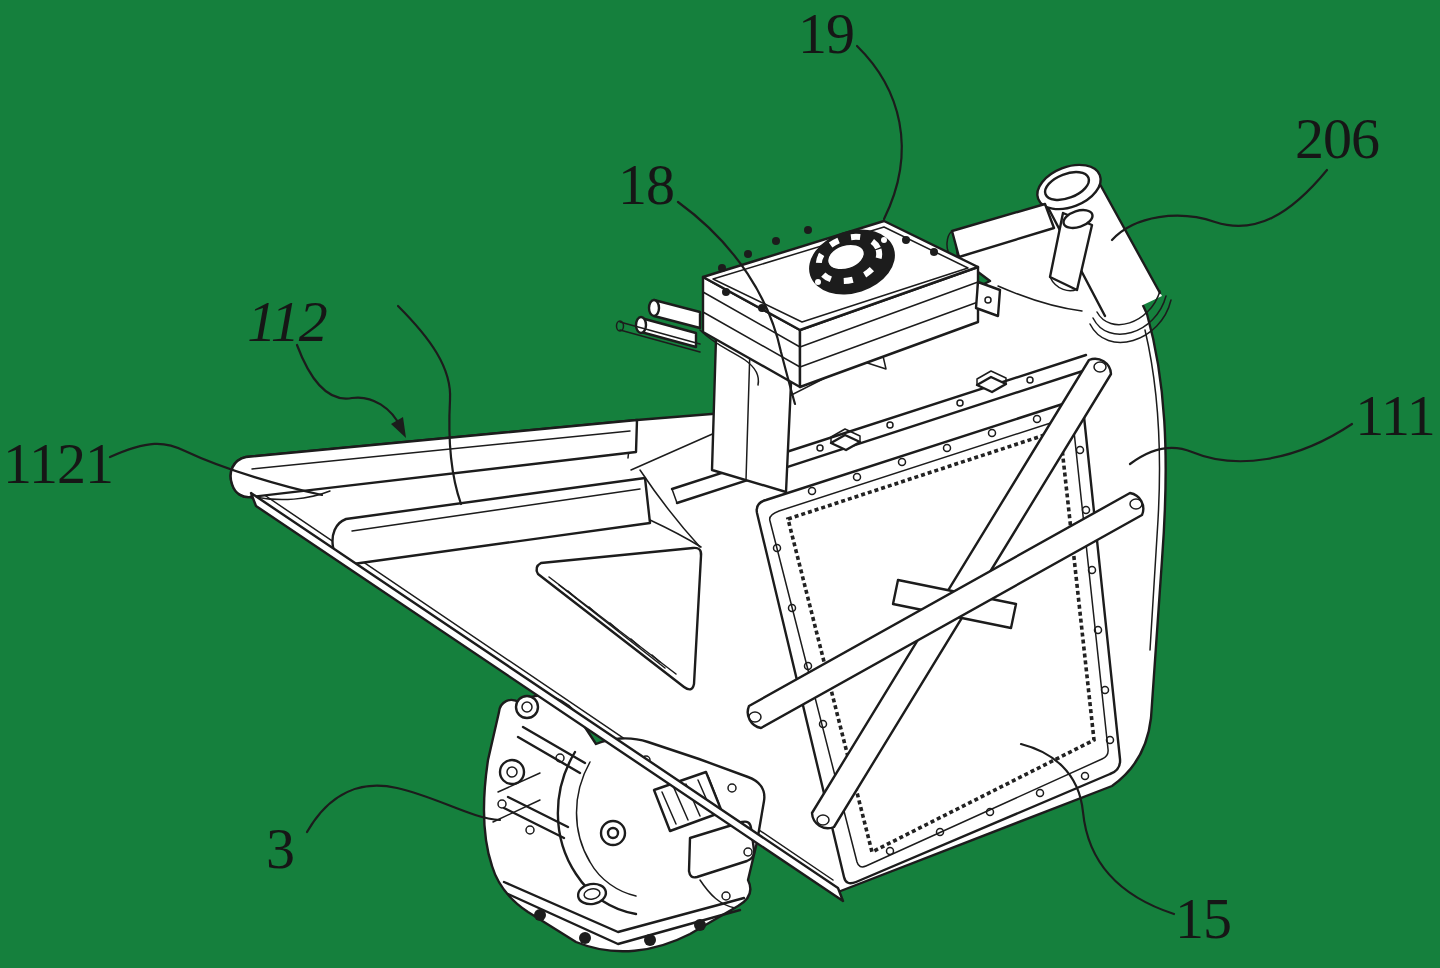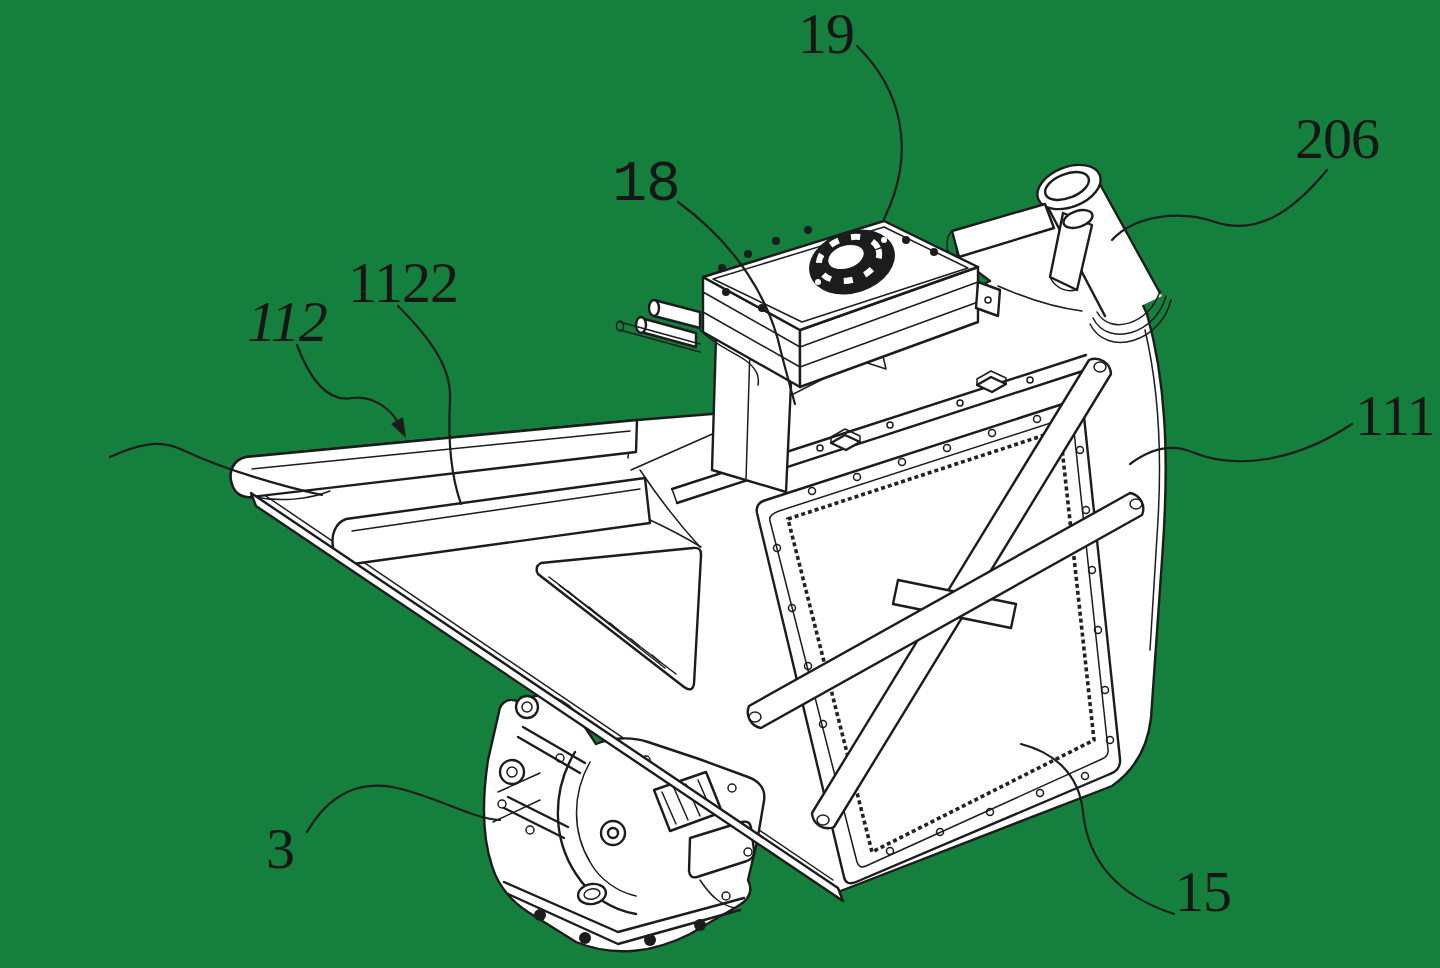--- a/index.html
+++ b/index.html
@@ -232,20 +232,20 @@
       <path class="leader" d="M297,345 C312,385 330,402 352,398 C372,395 392,408 401,428"></path>
       <polygon class="dark" points="406,438 391,424 403,417"></polygon>
       <path class="leader" d="M398,306 C430,338 452,368 450,400 C448,437 450,473 461,504"></path>
       <path class="leader" d="M110,457 C148,440 165,441 185,451 C225,470 285,487 322,495"></path>
       <path class="leader" d="M307,832 C330,792 362,780 397,788 C440,798 470,818 500,820"></path>
       <path class="leader" d="M1174,914 C1110,893 1087,853 1083,812 C1079,772 1052,752 1021,744"></path>
     </g>
   </svg>
 
   <div class="ref-label" style="left:826px;top:34px;">19</div>
-  <div class="ref-label" style="left:646px;top:185px;font-family:Liberation Mono, monospace;">18</div>
+  <div class="ref-label" style="left:646px;top:185px;">18</div>
   <div class="ref-label" style="left:1337px;top:139px;">206</div>
-  <div class="ref-label" style="left:403px;top:283px;">1122</div>
   <div class="ref-label" style="left:287px;top:322px;font-style:italic;">112</div>
+  <div class="ref-label" style="left:58px;top:464px;">1121</div>
   <div class="ref-label" style="left:1395px;top:416px;">111</div>
   <div class="ref-label" style="left:280px;top:849px;">3</div>
-  <div class="ref-label" style="left:1203px;top:892px;">15</div>
+  <div class="ref-label" style="left:1203px;top:919px;">15</div>
 </div>
 
 </body></html>

